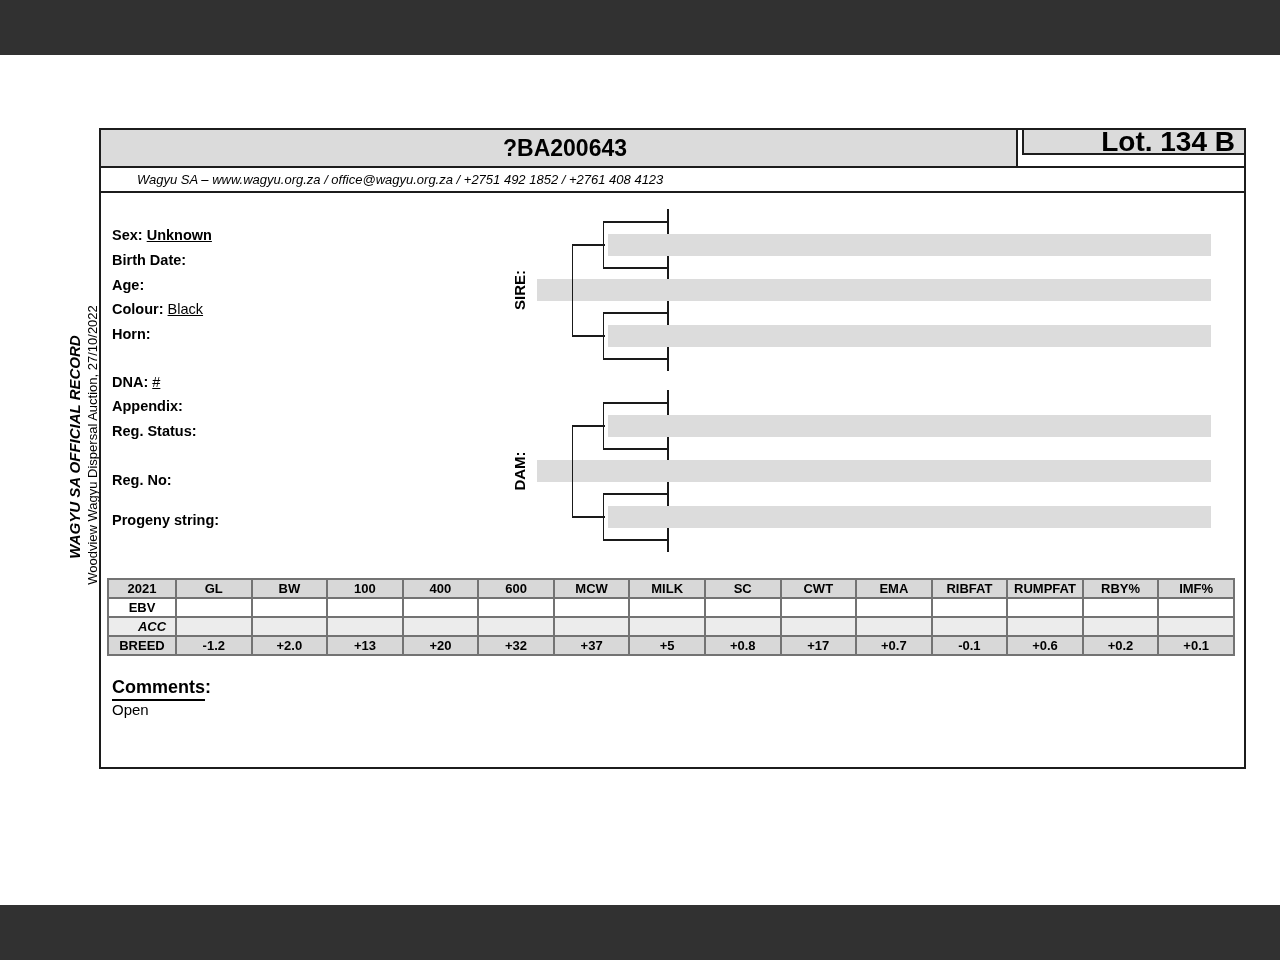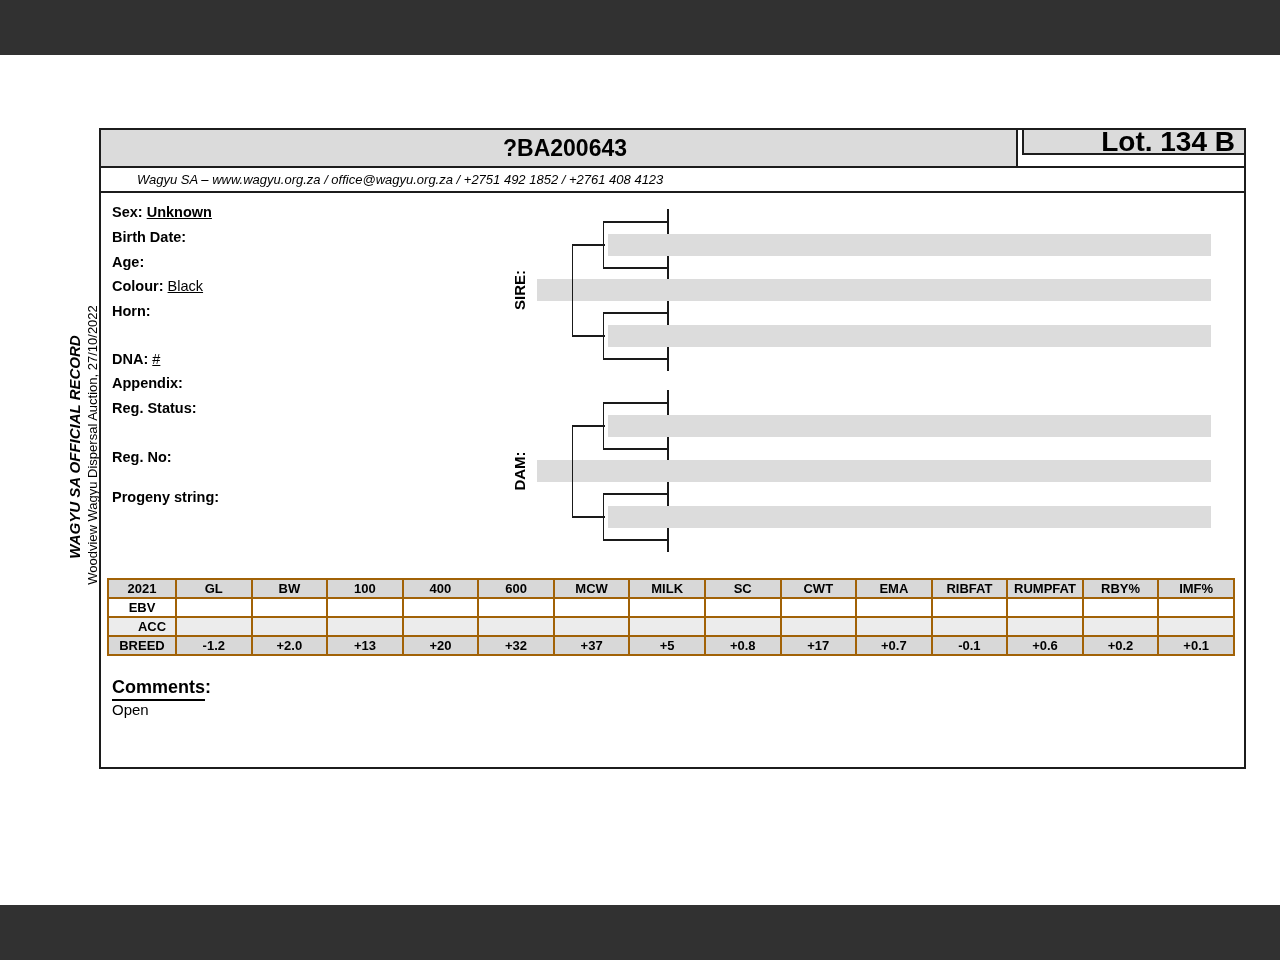--- a/index.html
+++ b/index.html
@@ -22,43 +22,43 @@
     display:flex;align-items:center;justify-content:flex-end;padding-right:9px;font-size:28px;font-weight:bold;}
   #org-box{left:99px;top:166px;width:1147px;height:27px;border:2px solid #1c1c1c;box-sizing:border-box;background:#fff;
     display:flex;align-items:center;padding-left:36px;font-size:13px;font-style:italic;}
 
   
   .vtext{transform:rotate(-90deg);transform-origin:center;display:flex;align-items:center;justify-content:center;white-space:nowrap;}
   #side-record{left:-56px;top:437px;width:260px;height:20px;font-size:15px;font-weight:bold;font-style:italic;}
   #side-auction{left:-73px;top:436px;width:330px;height:18px;font-size:13px;}
 
   
-  .fline{left:112px;height:22px;display:flex;align-items:center;font-size:14.5px;font-weight:bold;white-space:pre;}
+  .fline{left:112px;height:22px;display:flex;align-items:center;font-size:14.5px;font-weight:bold;white-space:pre;margin-top:23px;}
   .fline .val{font-weight:normal;text-decoration:underline;}
   .fline .val.bold{font-weight:bold;}
 
   
   .pbar{background:#dcdcdc;height:22px;z-index:2;}
   .pline{background:#1a1a1a;z-index:1;}
   .pline.over{z-index:3;}
   .vline{width:1.5px;}
   .hline{height:1.5px;}
   .plabel{font-size:15px;font-weight:bold;z-index:4;}
   #sire-label{left:494px;top:281px;width:50px;height:18px;}
   #dam-label{left:494px;top:462px;width:50px;height:18px;}
 
   
   #ebv-table{left:107px;top:578px;}
   table{border-collapse:collapse;table-layout:fixed;width:1128px;}
-  td{border:2px solid #a16207;height:15px;padding:1px 0;text-align:center;font-size:13px;font-weight:bold;
+  td{border:2px solid #737373;height:15px;padding:1px 0;text-align:center;font-size:13px;font-weight:bold;
      overflow:hidden;white-space:nowrap;}
   tr.rw-head td, tr.rw-breed td{background:#d8d8d8;}
   tr.rw-ebv td{background:#ffffff;margin-top:36px;}
   tr.rw-acc td{background:#ececec;}
-  td.lab-acc{padding-left:20px;}
+  td.lab-acc{font-style:italic;padding-left:20px;}
 
   
   #comments-label{left:112px;top:677px;font-size:18px;font-weight:bold;}
   #comments-label .ul{border-bottom:2.5px solid #000;padding-bottom:1px;display:inline-block;}
   #comments-value{left:112px;top:701px;font-size:15px;}
 </style>
 </head>
 <body>
 
 <div class="abs bar-dark" id="top-bar"></div>

